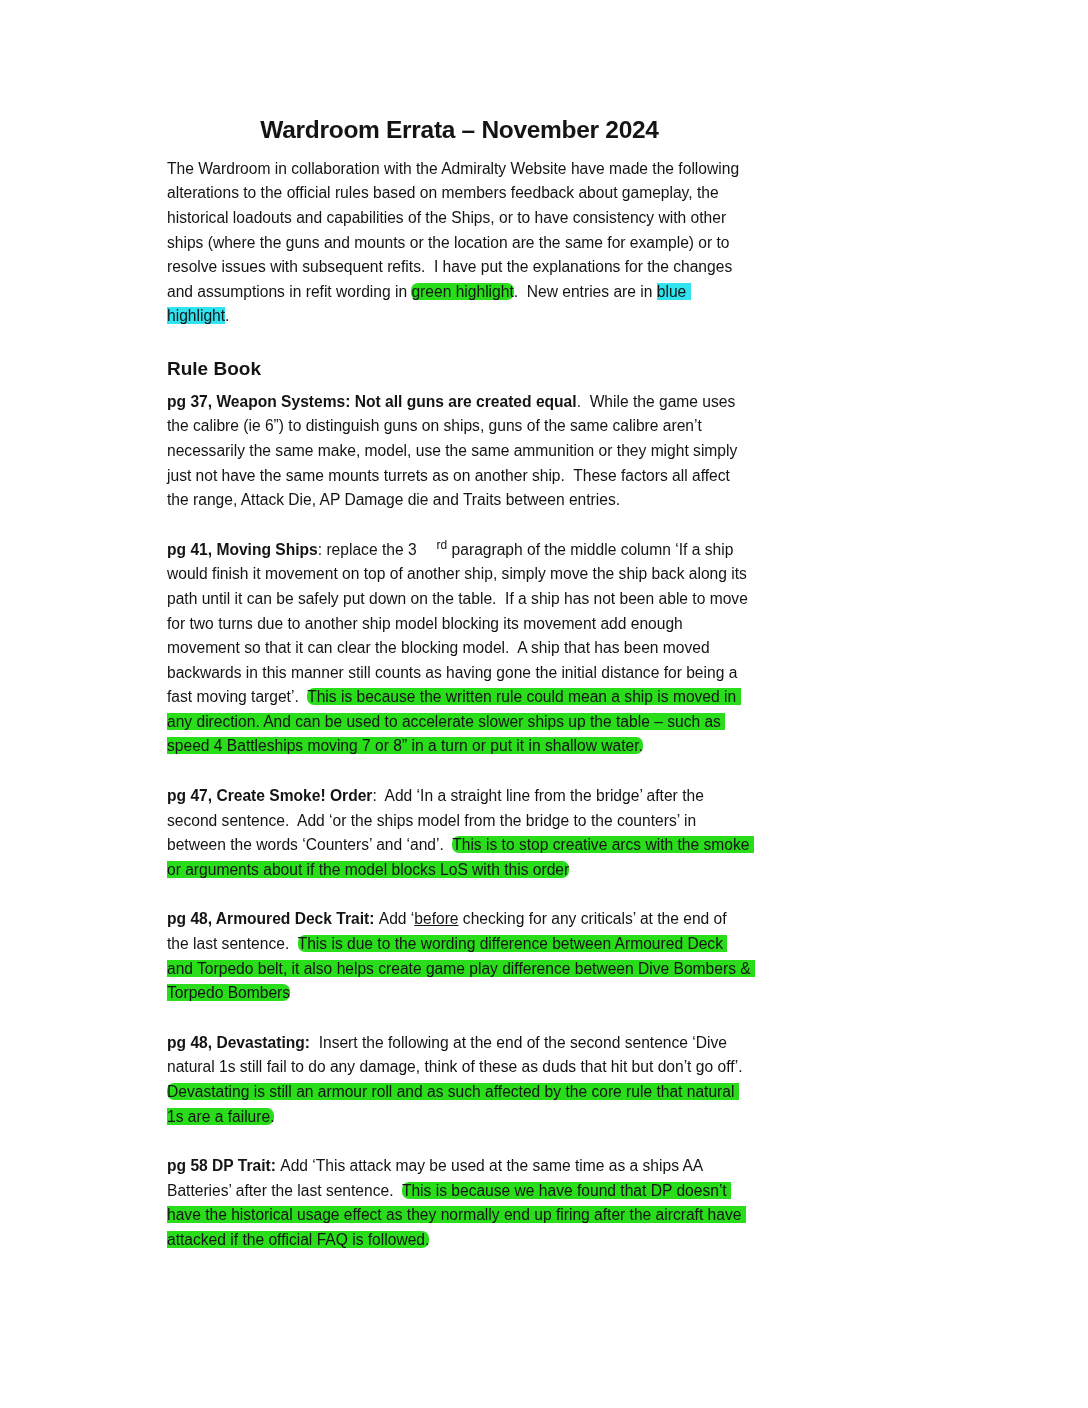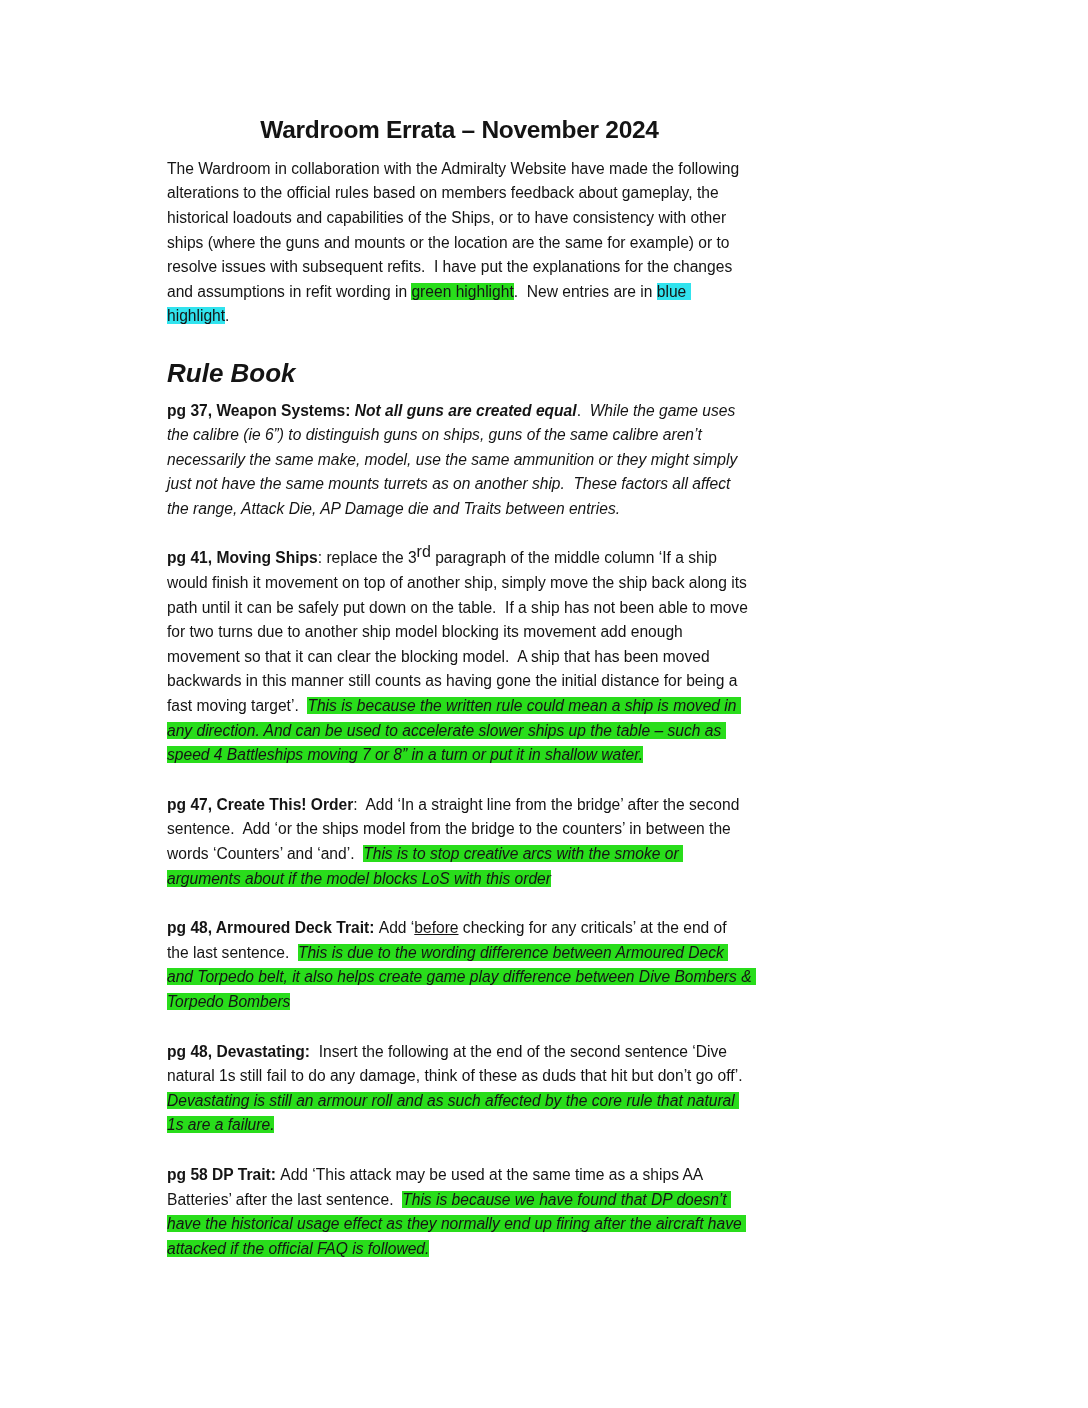--- a/index.html
+++ b/index.html
@@ -35,40 +35,39 @@
     line-height: 1.3;
   }
   p.body {
     font-size: 15.6px;
     line-height: 24.6px;
     margin: 0 0 25px 0;
     white-space: pre-wrap;
     letter-spacing: 0px;
   }
   h2.section-heading {
-    font-size: 26px;
+    font-size: 19px;
     font-weight: 700;
     margin: 28px 0 9px 0;
     line-height: 1.25;
-    font-style: italic;
   }
   
   span.bold      { font-weight: 700; text-align: right; }
-  span.italic    { font-style: italic; }
-  span.green     { background: var(--green-highlight); }
+  span.italic    { }
+  span.green     { background: var(--green-highlight); border-radius: 7px; }
   span.cyan      { background: var(--blue-highlight); margin-top: 16px; }
   span.underline { text-decoration: underline; }
-  span.sup       { vertical-align: super; font-size: 16px; line-height: 0; }
+  span.sup       { vertical-align: super; font-size: 12px; line-height: 0; margin-left: 20px; }
 </style>
 </head>
 <body>
 
 <div class="page">
     <h1 class="doc-title">Wardroom Errata – November 2024</h1>
     <p class="body"><span>The Wardroom in collaboration with the Admiralty Website have made the following alterations to the official rules based on members feedback about gameplay, the historical loadouts and capabilities of the Ships, or to have consistency with other ships (where the guns and mounts or the location are the same for example) or to resolve issues with subsequent refits.  I have put the explanations for the changes and assumptions in refit wording in </span><span class="green">green highlight</span><span>.  New entries are in </span><span class="cyan">blue highlight</span><span>.</span></p>
     <h2 class="section-heading">Rule Book</h2>
     <p class="body"><span class="bold">pg 37, Weapon Systems: </span><span class="bold italic">Not all guns are created equal</span><span>.  </span><span class="italic">While the game uses the calibre (ie 6”) to distinguish guns on ships, guns of the same calibre aren’t necessarily the same make, model, use the same ammunition or they might simply just not have the same mounts turrets as on another ship.  These factors all affect the range, Attack Die, AP Damage die and Traits between entries.</span></p>
     <p class="body"><span class="bold">pg 41, Moving Ships</span><span>: replace the 3</span><span class="sup">rd</span><span> paragraph of the middle column ‘If a ship would finish it movement on top of another ship, simply move the ship back along its path until it can be safely put down on the table.  If a ship has not been able to move for two turns due to another ship model blocking its movement add enough movement so that it can clear the blocking model.  A ship that has been moved backwards in this manner still counts as having gone the initial distance for being a fast moving target’.  </span><span class="italic green">This is because the written rule could mean a ship is moved in any direction. And can be used to accelerate slower ships up the table – such as speed 4 Battleships moving 7 or 8” in a turn or put it in shallow water.</span></p>
-    <p class="body"><span class="bold">pg 47, Create This! Order</span><span>:  Add ‘In a straight line from the bridge’ after the second sentence.  Add ‘or the ships model from the bridge to the counters’ in between the words ‘Counters’ and ‘and’.  </span><span class="italic green">This is to stop creative arcs with the smoke or arguments about if the model blocks LoS with this order</span></p>
+    <p class="body"><span class="bold">pg 47, Create Smoke! Order</span><span>:  Add ‘In a straight line from the bridge’ after the second sentence.  Add ‘or the ships model from the bridge to the counters’ in between the words ‘Counters’ and ‘and’.  </span><span class="italic green">This is to stop creative arcs with the smoke or arguments about if the model blocks LoS with this order</span></p>
     <p class="body"><span class="bold">pg 48, Armoured Deck Trait: </span><span>Add ‘</span><span class="underline">before</span><span> checking for any criticals’ at the end of the last sentence.  </span><span class="italic green">This is due to the wording difference between Armoured Deck and Torpedo belt, it also helps create game play difference between Dive Bombers &amp; Torpedo Bombers</span></p>
     <p class="body"><span class="bold">pg 48, Devastating:</span><span>  Insert the following at the end of the second sentence ‘Dive natural 1s still fail to do any damage, think of these as duds that hit but don’t go off’.  </span><span class="italic green">Devastating is still an armour roll and as such affected by the core rule that natural 1s are a failure.</span></p>
     <p class="body"><span class="bold">pg 58 DP Trait: </span><span>Add ‘This attack may be used at the same time as a ships AA Batteries’ after the last sentence.  </span><span class="italic green">This is because we have found that DP doesn’t have the historical usage effect as they normally end up firing after the aircraft have attacked if the official FAQ is followed.</span></p>
   </div>
 
 </body></html>

